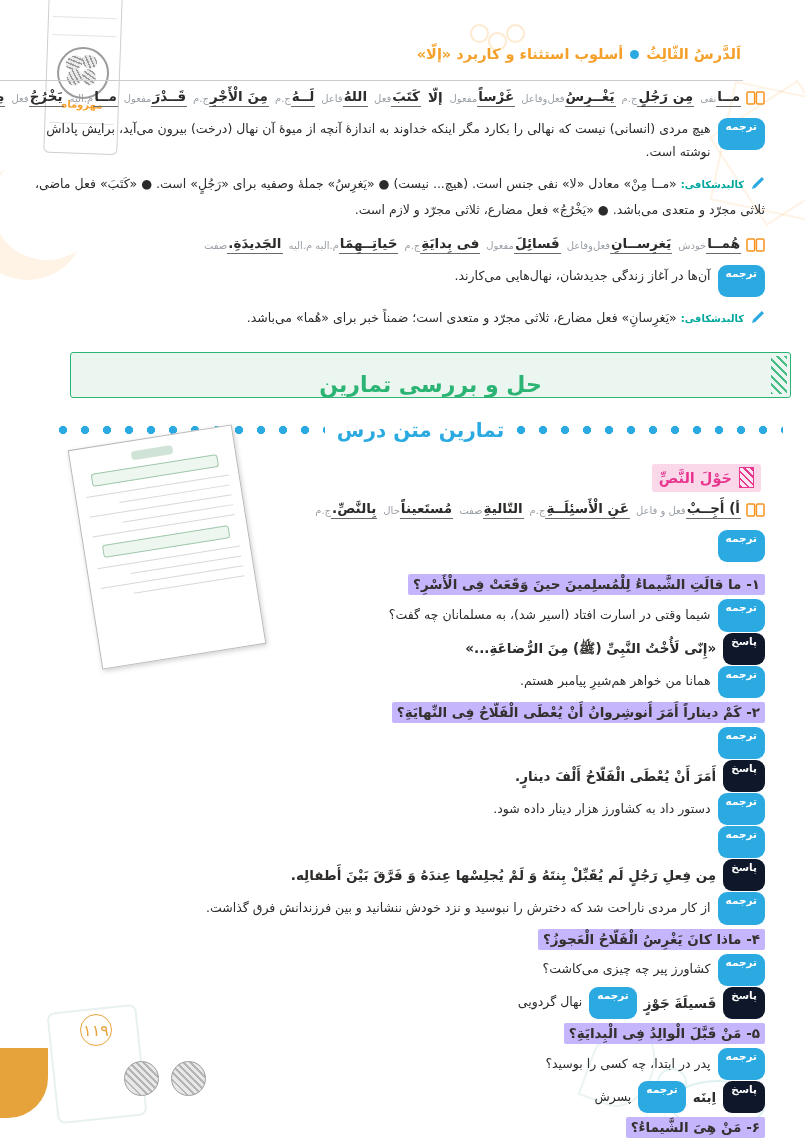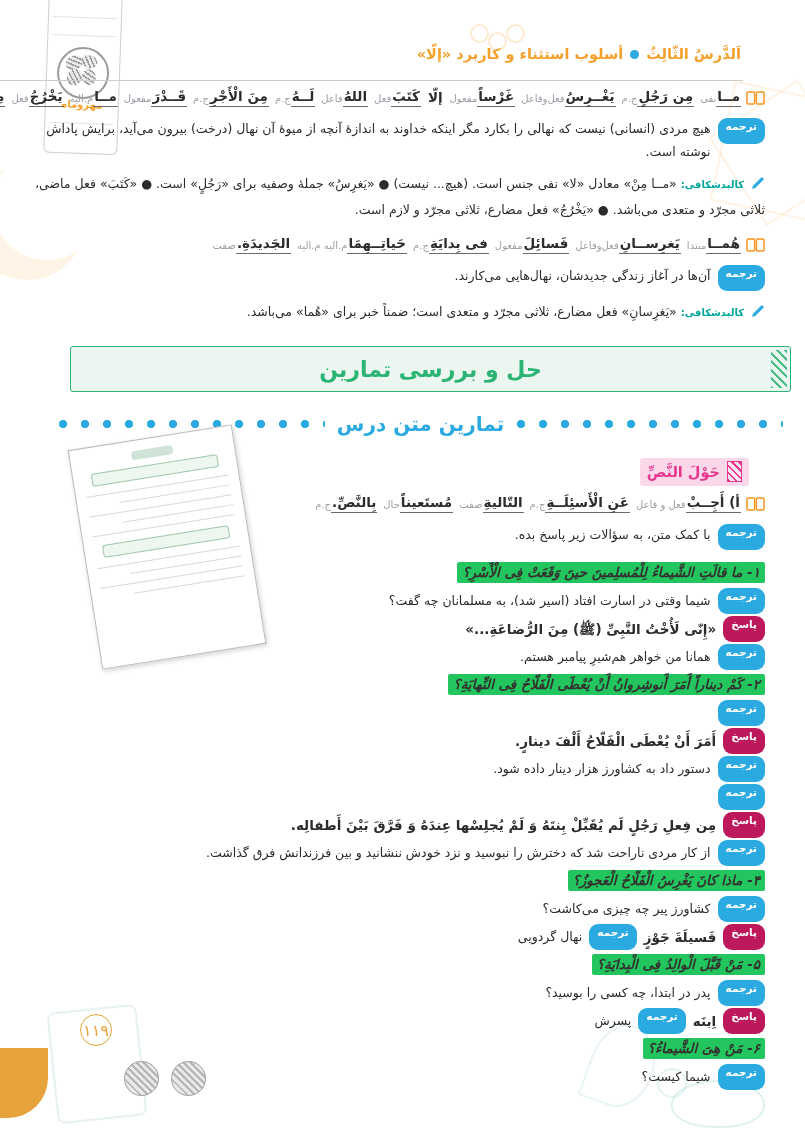--- a/index.html
+++ b/index.html
@@ -48,52 +48,52 @@
   .ex-row{display:flex;align-items:flex-start;gap:5px;margin:26px 0 2px;white-space:nowrap;}
   .book-ic{flex:0 0 auto;margin-top:2px;}
   .wu{display:inline-flex;flex-direction:row;align-items:center;}
   .wu .w{font-weight:bold;font-size:13.5px;color:#2e2c2a;border-bottom:1.3px solid #6a6a6a;padding:0 1px 2px;}
   .wu.nolabel .w{border-bottom:none;}
   .wu .wl{font-size:10px;color:#9aa0a6;margin-top:2px;}
   .src{font-size:11px;color:#555;margin-top:3px;font-weight:bold;}
 
   .line{display:flex;align-items:flex-start;gap:7px;margin:9px 0;}
   .badge{display:inline-flex;align-items:center;justify-content:center;color:#fff;font-weight:bold;
-    font-size:10.5px;border-radius:9px;padding:2px 8px 11px;flex:0 0 auto;line-height:1.25;}
+    font-size:10.5px;border-radius:9px;padding:2px 8px 17px;flex:0 0 auto;line-height:1.25;}
   .badge.blue{background:#2BAAE2;}
-  .badge.green{background:#be185d;}
+  .badge.green{background:#0f172a;}
   .fa-text{font-size:12.5px;color:#2b2b2b;line-height:1.8;}
   .ar-bold{font-weight:bold;font-size:13.5px;color:#2e2c2a;line-height:1.8;}
   .anatomy{font-size:12.5px;color:#2b2b2b;line-height:1.95;margin:4px 0;}
   .anatomy .anat-label{color:#00A79D;font-weight:bold;font-size:10px;}
   .anatomy .pen{display:inline-block;margin-left:3px;vertical-align:-2px;}
 
   
   .banner{position:relative;margin:20px -26px 0 52px;background:#EAF6EF;border:1.7px solid #2BB473;
-    border-radius:3px;height:44px;display:flex;align-items:center;justify-content:center;}
+    border-radius:3px;height:44px;display:flex;align-items:flex-end;justify-content:center;}
   .banner-hatch{position:absolute;right:3px;top:3px;bottom:3px;width:16px;
     background:repeating-linear-gradient(45deg,#2BB473 0 2px,transparent 2px 6px);opacity:.85;}
   .banner-title{color:#2BB473;font-weight:bold;font-size:22px;letter-spacing:1px;}
 
   
   .dotted{display:flex;align-items:center;margin:20px -18px 0 40px;gap:12px;text-align:right;}
   .dots{flex:1;height:10px;background-image:radial-gradient(circle at 5px 5px,#2BAAE2 3.8px,transparent 4.4px);
     background-size:22px 10px;background-repeat:repeat-x;}
   .dotted-title{color:#2BAAE2;font-weight:bold;font-size:20px;flex:0 0 auto;}
 
   
-  .pink-row{margin:22px 16px 6px;}
+  .pink-row{margin:22px 4px 6px;}
   .pink-badge{display:inline-flex;align-items:center;gap:7px;background:#FAD7E9;border-radius:3px;
     padding:3px 7px 4px;color:#E8368F;font-weight:bold;font-size:14.5px;}
   .pink-stripes{width:13px;height:19px;background:repeating-linear-gradient(45deg,#E8368F 0 2px,#fbe7f2 2px 5px);
     border:1px solid #E8368F;}
 
   
   .qa-line{display:flex;align-items:center;gap:7px;min-height:27px;margin:1px 0;}
-  .hl{background:#22c55e;padding:2px 5px 3px;border-radius:2px;font-weight:bold;color:#33302e;font-size:13.5px;font-style:italic;}
+  .hl{background:#c4b5fd;padding:2px 5px 3px;border-radius:2px;font-weight:bold;color:#33302e;font-size:13.5px;}
 
   
   .thumb{position:absolute;left:84px;top:436px;width:148px;height:200px;background:#fff;
     border:1px solid #b9b9b9;box-shadow:1px 2px 5px rgba(0,0,0,.18);transform:rotate(-9deg);padding:10px 8px;}
   .thumb .t-pill{height:9px;border-radius:4px;background:#cfe3d6;margin:0 auto 7px;width:42px;}
   .thumb .t-box{height:11px;border:1px solid #9ec7ab;border-radius:3px;margin:6px 10px;background:#eef6f0;}
   .thumb .t-line{height:1px;background:#d8d8d8;margin:9px 2px;}
   .thumb .t-line.short{margin-left:34px;}
 
   
@@ -231,21 +231,21 @@
   <div class="ex-row" style="margin-top:12px;">
     <span class="book-ic">
       <svg width="19" height="14" viewBox="0 0 19 14">
           <rect x="1" y="1" width="7.6" height="12" rx="1.2" fill="none" stroke="#F7941E" stroke-width="1.5"></rect>
           <rect x="10.4" y="1" width="7.6" height="12" rx="1.2" fill="none" stroke="#F7941E" stroke-width="1.5"></rect>
         </svg>
     </span>
     <span style="display:inline-flex;gap:6px;">
         <span class="wu">
           <span class="w">هُمــا</span>
-          <span class="wl">مبتدا</span>
+          <span class="wl">خودش</span>
         </span>
         <span class="wu">
           <span class="w">یَغرِســانِ</span>
           <span class="wl">فعل‌وفاعل</span>
         </span>
         <span class="wu">
           <span class="w">فَسائِلَ</span>
           <span class="wl">مفعول</span>
         </span>
         <span class="wu">
@@ -318,21 +318,20 @@
           <span class="wl">حال</span>
         </span>
         <span class="wu">
           <span class="w">بِالنَّصِّ.</span>
           <span class="wl">ج.م</span>
         </span>
       </span>
   </div>
   <div class="line">
     <span class="badge blue">ترجمه</span>
-    <span class="fa-text">با کمک متن، به سؤالات زیر پاسخ بده.</span>
   </div>
 
   <div class="qa-line">
       <span class="hl">۱- ما قالَتِ الشَّیماءُ لِلْمُسلِمینَ حینَ وَقَعَتْ فِی الْأَسْرِ؟</span>
     </div>
   <div class="qa-line">
     <span class="badge blue">ترجمه</span>
     <span class="fa-text">شیما وقتی در اسارت افتاد (اسیر شد)، به مسلمانان چه گفت؟</span>
   </div>
   <div class="qa-line">

